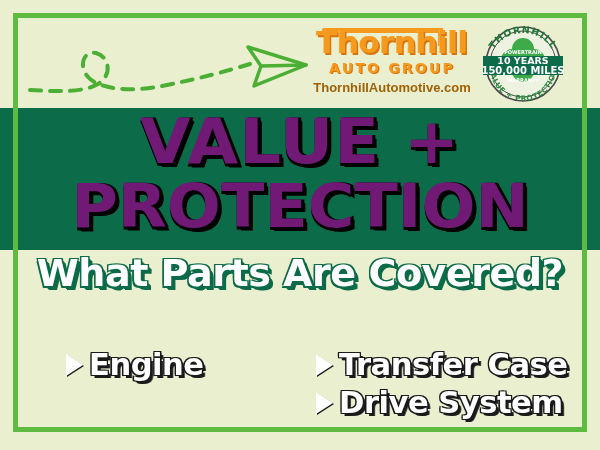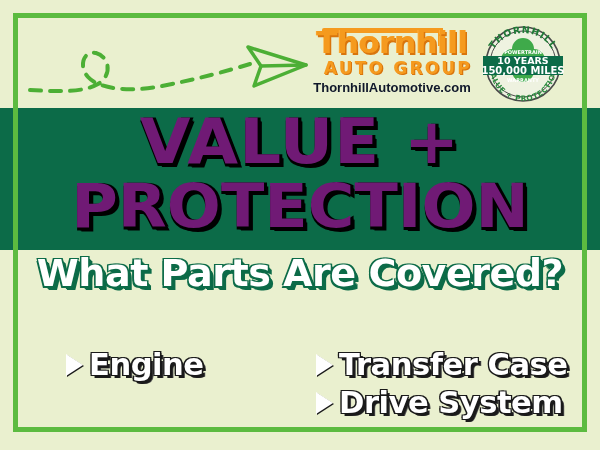--- a/index.html
+++ b/index.html
@@ -90,36 +90,35 @@
     right: -1px;
     top: 0;
     width: 5px;
     height: 18px;
     background: #f59a1e;
   }
   .logo-auto {
     display: block;
     font-family: "DejaVu Sans", sans-serif;
     font-weight: bold;
-    font-size: 17px;
+    font-size: 14px;
     line-height: 19px;
     letter-spacing: 2.2px;
     color: #f59a1e;
     text-shadow: 1.2px 1.2px 0 #d9750c;
     white-space: nowrap;
-    text-align: right;
   }
   .logo-url {
     display: block;
     margin-top: 2px;
     font-family: "Liberation Sans", sans-serif;
     font-weight: bold;
     font-size: 13px;
     line-height: 15px;
-    color: #0f172a;
+    color: #a16207;
     white-space: nowrap;
   }
 
   
   .seal {
     position: absolute;
     left: 479px;
     top: 25px;
     width: 88px;
     height: 78px;

